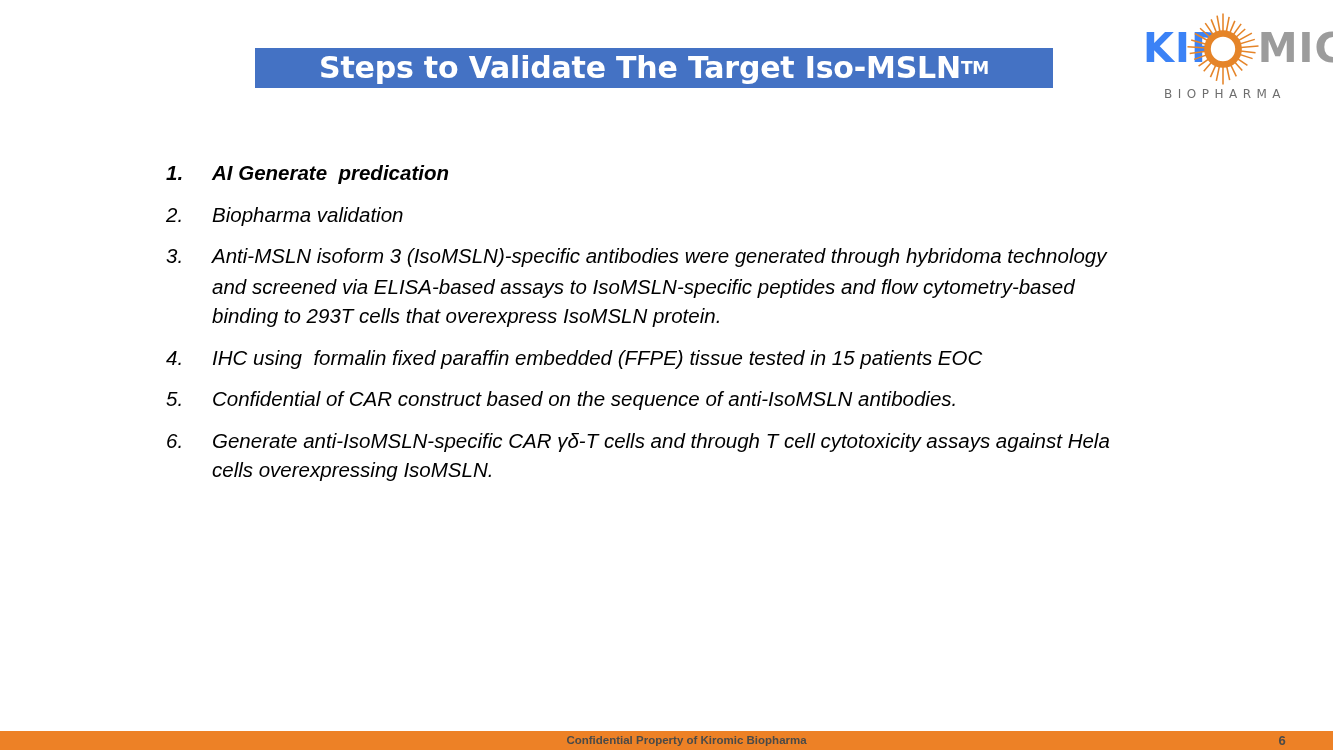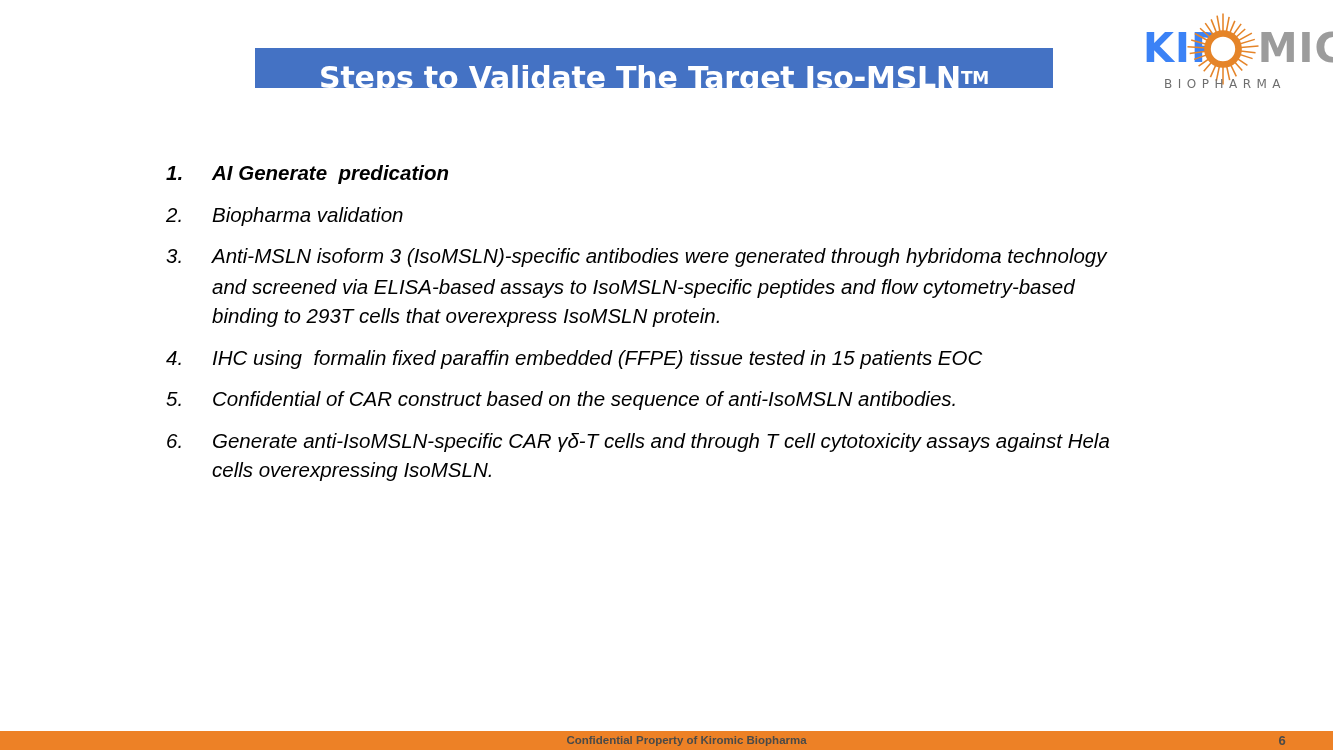--- a/index.html
+++ b/index.html
@@ -25,21 +25,21 @@
     position: absolute;
     left: 255px;
     top: 48px;
     width: 798px;
     height: 40px;
     background: #4472C4;
   }
   #title-text {
     position: absolute;
     left: 255px;
-    top: 58px;
+    top: 48px;
     width: 798px;
     height: 40px;
     display: flex;
     align-items: center;
     justify-content: center;
     color: #ffffff;
     font-family: "DejaVu Sans", sans-serif;
     font-weight: bold;
     font-size: 30px;
     letter-spacing: -0.2px;
@@ -80,21 +80,21 @@
   #logo-sun {
     position: absolute;
     left: 78px;
     top: 2px;
     width: 74px;
     height: 74px;
   }
   #logo-tagline {
     position: absolute;
     left: 12px;
-    top: 66px;
+    top: 76px;
     width: 210px;
     text-align: center;
     color: #6E6E6E;
     font-family: "DejaVu Sans", sans-serif;
     font-size: 12px;
     letter-spacing: 5.5px;
     line-height: 16px;
     white-space: nowrap;
   }
 

